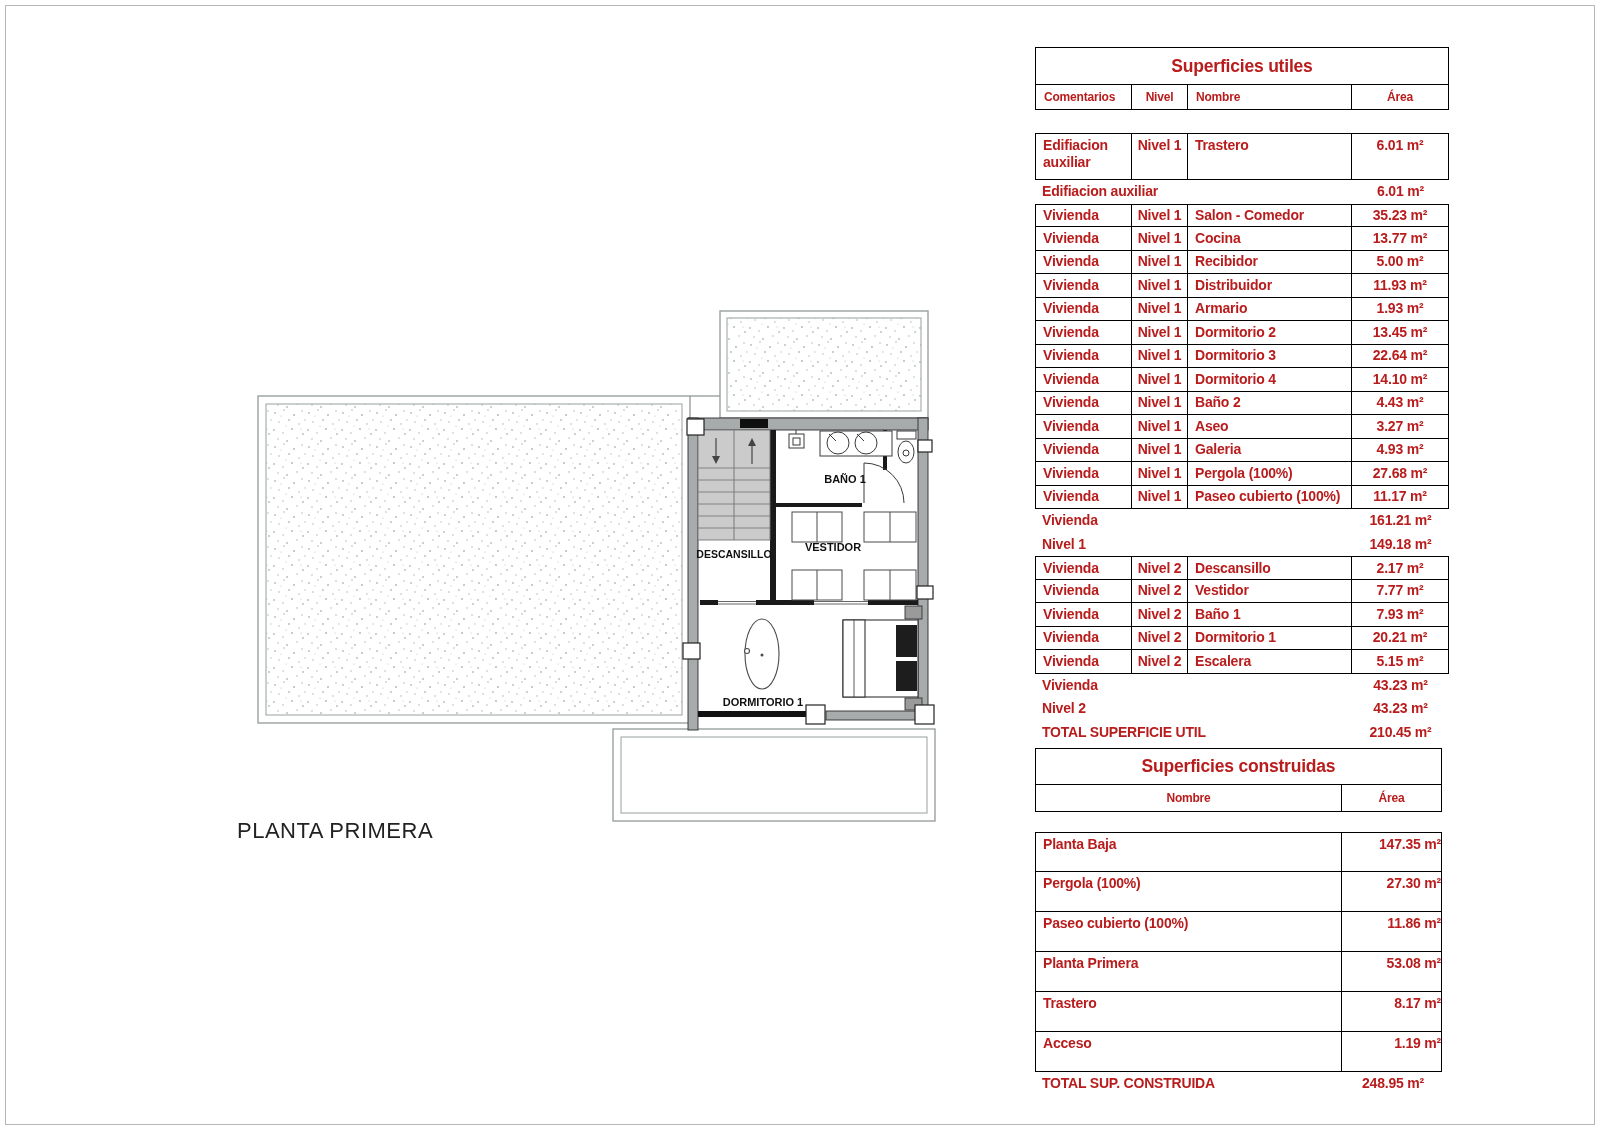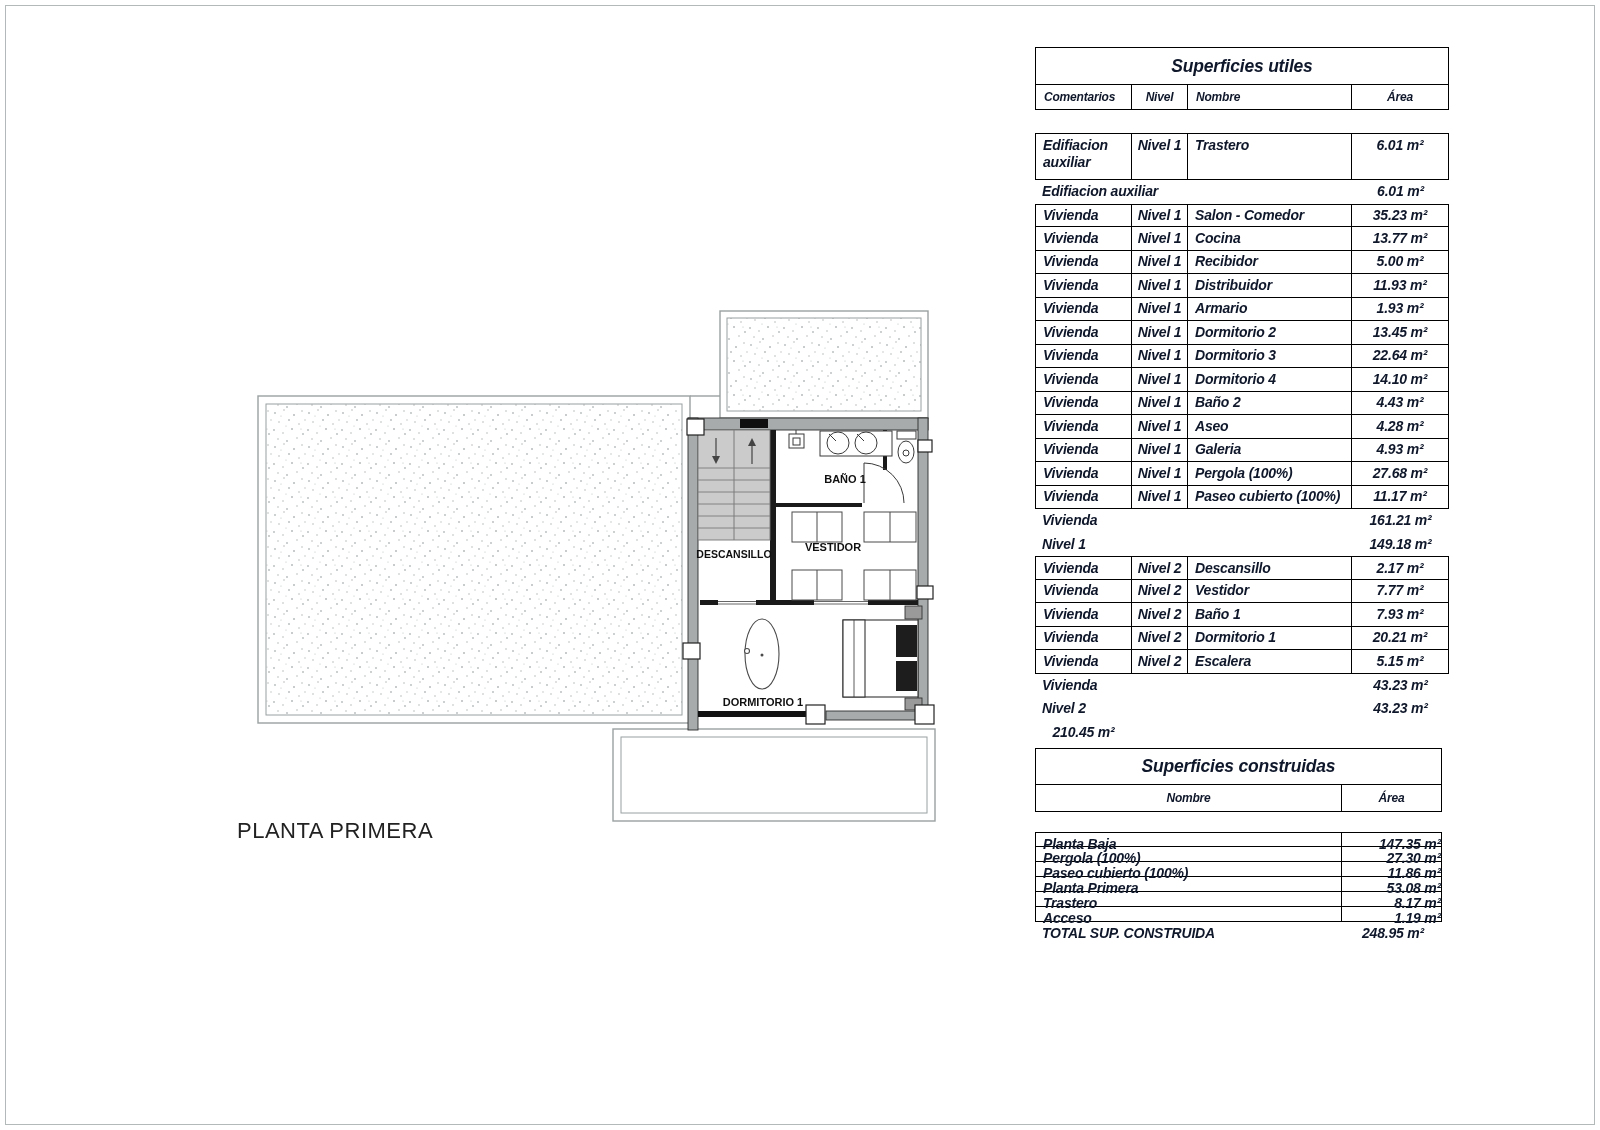--- a/index.html
+++ b/index.html
@@ -1,21 +1,21 @@
 <!DOCTYPE html>
 <html><head>
 <meta charset="utf-8">
 <style>
   html,body{margin:0;padding:0;background:#ffffff;}
   .sheet{position:relative;width:1600px;height:1130px;background:#ffffff;overflow:hidden;
          font-family:"Liberation Sans",sans-serif;}
   .frame{position:absolute;inset:5px;border:1.5px solid #b3b9b9;pointer-events:none;}
 
   
-  .tbl{position:absolute;font-weight:bold;color:#0f172a;letter-spacing:-0.2px;font-style:italic;}
+  .tbl{position:absolute;font-weight:bold;color:#b91c1c;letter-spacing:-0.2px;}
   #tbl-utiles{left:1035px;top:47px;width:414px;}
   #tbl-construidas{left:1035px;top:748px;width:407px;}
 
   .t-title{box-sizing:border-box;border:1.6px solid #000;height:38px;display:flex;
            align-items:center;justify-content:center;font-size:17.5px;background:#fff;}
   #tbl-construidas .t-title{height:37px;}
 
   .t-head{display:flex;box-sizing:border-box;border:1.6px solid #000;border-top:none;
           height:25px;font-size:12px;background:#fff;}
   #tbl-construidas .t-head{height:27px;}
@@ -29,21 +29,21 @@
   .h2-nom{width:306px;justify-content:center;}
   .h2-area{flex:1;justify-content:center;}
 
   .t-body{margin-top:23px;}
   #tbl-construidas .t-body{margin-top:20px;}
 
   .row{display:flex;box-sizing:border-box;border:1.2px solid #000;border-top:none;
        height:23.5px;font-size:14px;background:#fff;}
   .row.g-start{border-top:1.2px solid #000;}
   .row.tall{height:47px;}
-  #tbl-construidas .row{height:15px;}
+  #tbl-construidas .row{height:40px;}
   .c{box-sizing:border-box;border-right:1.2px solid #000;padding-top:2.5px;line-height:17px;}
   .c:last-child{border-right:none;}
   .c-com{width:96px;padding-left:7px;}
   .c-niv{width:56px;text-align:center;}
   .c-nom{width:164px;padding-left:7px;}
   .c-area{flex:1;text-align:center;}
   .c2-nom{width:306px;padding-left:7px;}
   .c2-area{flex:1;text-align:right;}
 
   .sum{display:flex;height:23.5px;font-size:14px;box-sizing:border-box;}
@@ -282,21 +282,21 @@
         <div class="row">
           <div class="c c-com">Vivienda</div>
           <div class="c c-niv">Nivel 1</div>
           <div class="c c-nom">Baño 2</div>
           <div class="c c-area">4.43 m²</div>
         </div>
         <div class="row">
           <div class="c c-com">Vivienda</div>
           <div class="c c-niv">Nivel 1</div>
           <div class="c c-nom">Aseo</div>
-          <div class="c c-area">4.28 m²</div>
+          <div class="c c-area">3.27 m²</div>
         </div>
         <div class="row">
           <div class="c c-com">Vivienda</div>
           <div class="c c-niv">Nivel 1</div>
           <div class="c c-nom">Galeria</div>
           <div class="c c-area">4.93 m²</div>
         </div>
         <div class="row">
           <div class="c c-com">Vivienda</div>
           <div class="c c-niv">Nivel 1</div>
@@ -349,20 +349,21 @@
         </div>
         <div class="sum">
           <div class="sum-label">Vivienda</div>
           <div class="sum-area">43.23 m²</div>
         </div>
         <div class="sum">
           <div class="sum-label">Nivel 2</div>
           <div class="sum-area">43.23 m²</div>
         </div>
         <div class="sum">
+          <div class="sum-label">TOTAL SUPERFICIE UTIL</div>
           <div class="sum-area">210.45 m²</div>
         </div>
       </div>
   </div>
 
   <div class="tbl" id="tbl-construidas">
     <div class="t-title">Superficies construidas</div>
     <div class="t-head">
       <div class="h-cell h2-nom">Nombre</div>
       <div class="h-cell h2-area">Área</div>

